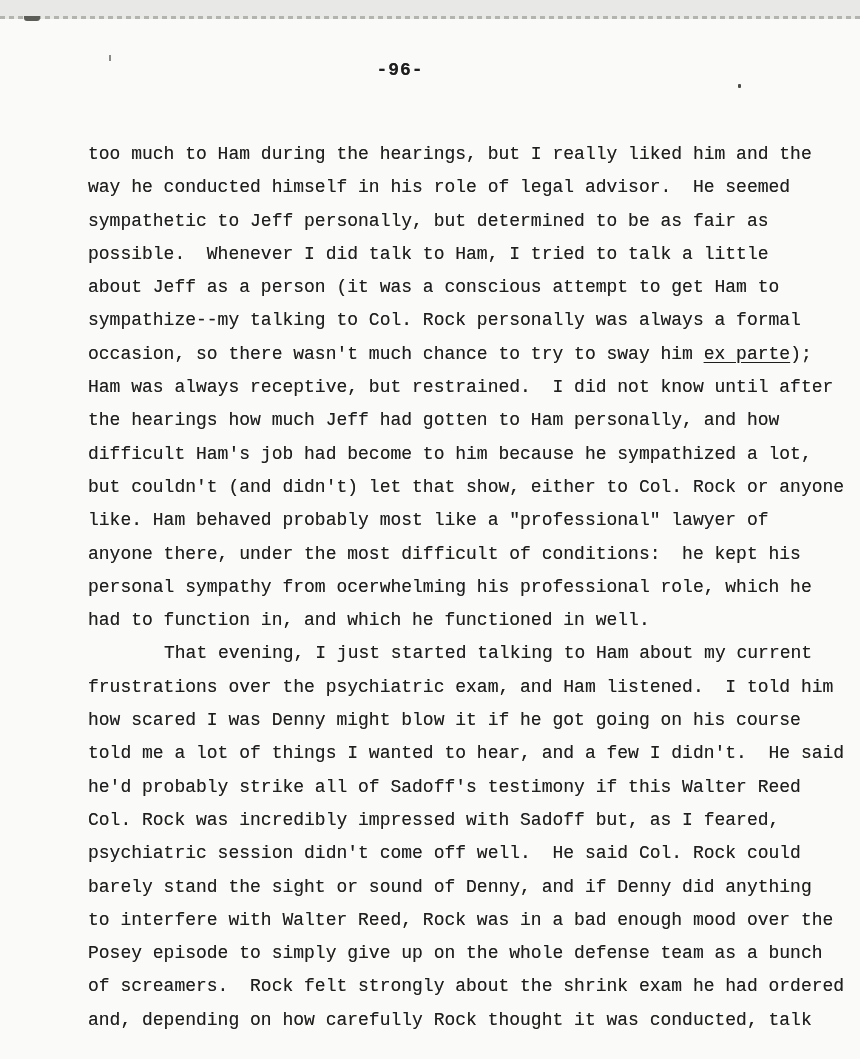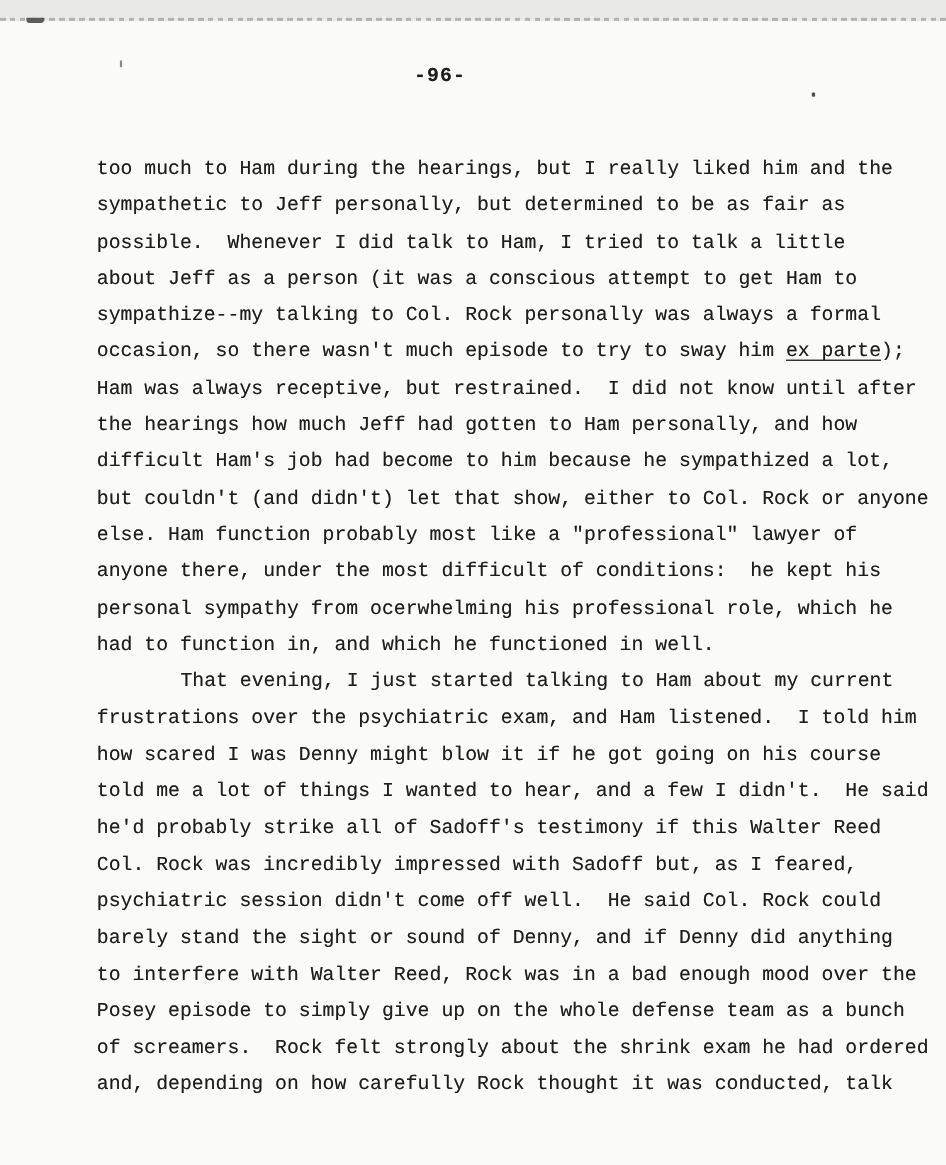--- a/index.html
+++ b/index.html
@@ -95,30 +95,31 @@
 <div class="page">
   <div class="top-edge"></div>
   <div class="top-edge-blob"></div>
   <div class="speck-1"></div>
   <div class="speck-2"></div>
 
   <div class="page-number">-96-</div>
 
   <div class="doc-body">
       <div class="line"><span>too much to Ham during the hearings, but I really liked him and the</span></div>
+      <div class="line"><span>way he conducted himself in his role of legal advisor.  He seemed</span></div>
       <div class="line"><span>sympathetic to Jeff personally, but determined to be as fair as</span></div>
       <div class="line"><span>possible.  Whenever I did talk to Ham, I tried to talk a little</span></div>
       <div class="line"><span>about Jeff as a person (it was a conscious attempt to get Ham to</span></div>
       <div class="line"><span>sympathize--my talking to Col. Rock personally was always a formal</span></div>
-      <div class="line"><span>occasion, so there wasn't much episode to try to sway him </span><span class="u">ex parte</span><span>);</span></div>
+      <div class="line"><span>occasion, so there wasn't much chance to try to sway him </span><span class="u">ex parte</span><span>);</span></div>
       <div class="line"><span>Ham was always receptive, but restrained.  I did not know until after</span></div>
       <div class="line"><span>the hearings how much Jeff had gotten to Ham personally, and how</span></div>
       <div class="line"><span>difficult Ham's job had become to him because he sympathized a lot,</span></div>
       <div class="line"><span>but couldn't (and didn't) let that show, either to Col. Rock or anyone</span></div>
-      <div class="line"><span>else. Ham function probably most like a "professional" lawyer of</span></div>
+      <div class="line"><span>like. Ham behaved probably most like a "professional" lawyer of</span></div>
       <div class="line"><span>anyone there, under the most difficult of conditions:  he kept his</span></div>
       <div class="line"><span>personal sympathy from ocerwhelming his professional role, which he</span></div>
       <div class="line"><span>had to function in, and which he functioned in well.</span></div>
       <div class="line indent"><span>That evening, I just started talking to Ham about my current</span></div>
       <div class="line"><span>frustrations over the psychiatric exam, and Ham listened.  I told him</span></div>
       <div class="line"><span>how scared I was Denny might blow it if he got going on his course</span></div>
       <div class="line"><span>told me a lot of things I wanted to hear, and a few I didn't.  He said</span></div>
       <div class="line"><span>he'd probably strike all of Sadoff's testimony if this Walter Reed</span></div>
       <div class="line"><span>Col. Rock was incredibly impressed with Sadoff but, as I feared,</span></div>
       <div class="line"><span>psychiatric session didn't come off well.  He said Col. Rock could</span></div>

